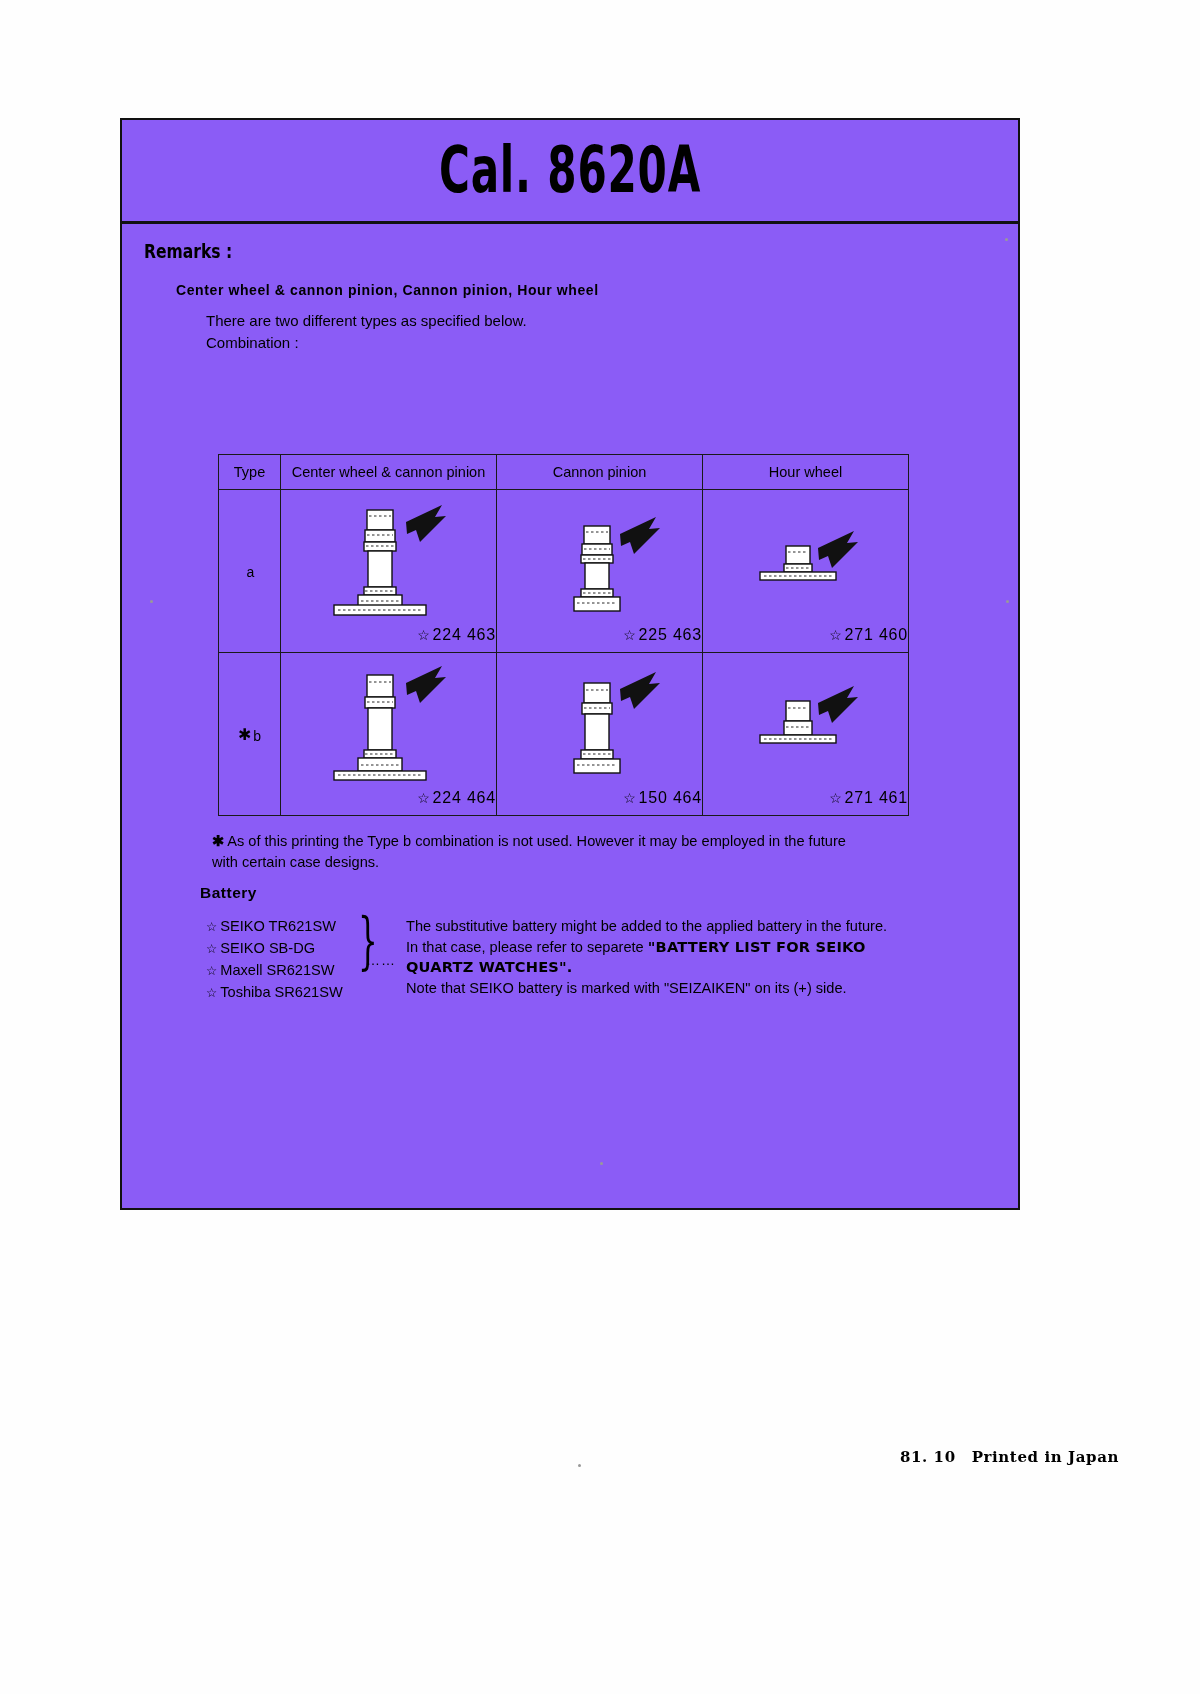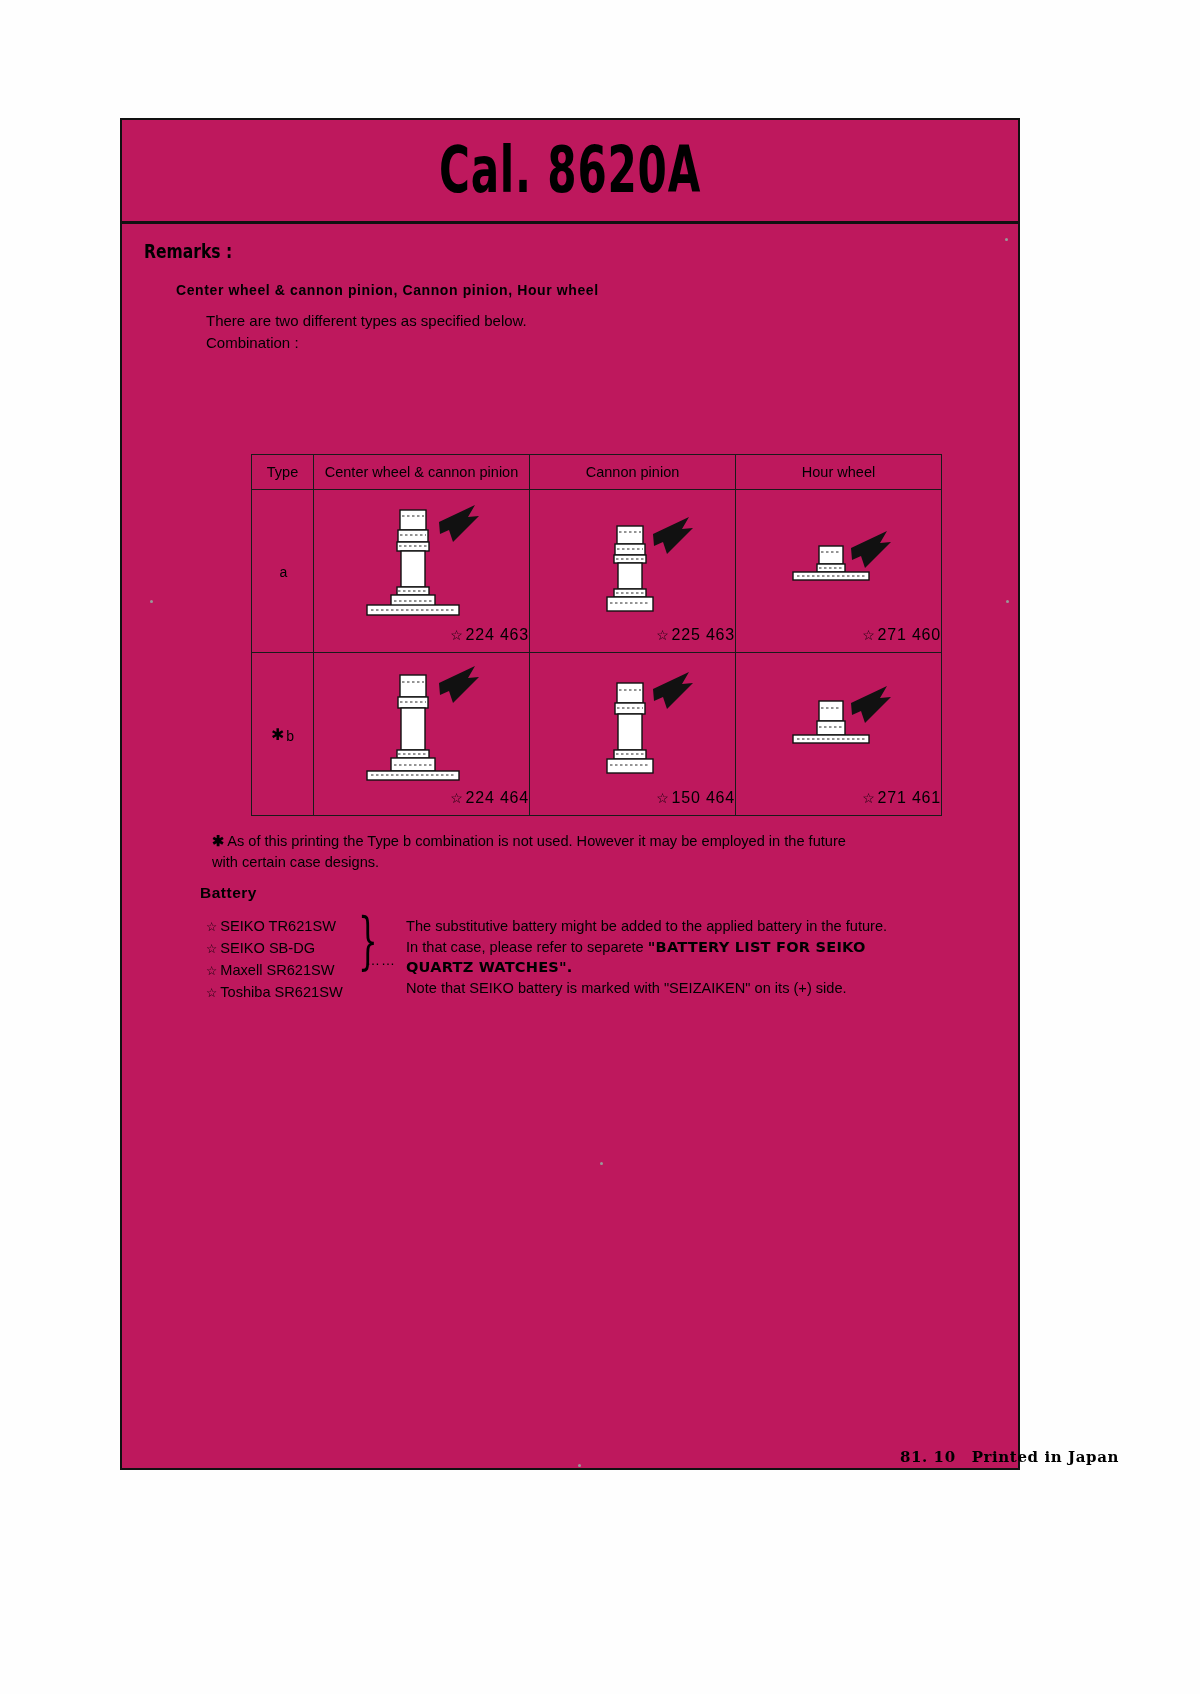--- a/index.html
+++ b/index.html
@@ -24,24 +24,24 @@
     width: 1200px;
     height: 1694px;
     background: #fefefe;
   }
 
   .doc-border {
     position: absolute;
     left: 120px;
     top: 118px;
     width: 900px;
-    height: 1352px;
+    height: 1092px;
     border: 2px solid #111;
     box-sizing: border-box;
-    background: #be185d;
+    background: #8b5cf6;
   }
 
   
   .title-band {
     position: absolute;
     left: 0;
     top: 0;
     width: 100%;
     height: 104px;
     border-bottom: 3px solid #111;
@@ -108,21 +108,20 @@
   }
 
   
   .combo-table {
     position: absolute;
     left: 96px;
     top: 230px;
     width: 690px;
     border-collapse: collapse;
     table-layout: fixed;
-    margin-left: 33px;
   }
   .combo-table th,
   .combo-table td {
     border: 1px solid #1a1a1a;
     text-align: center;
     vertical-align: middle;
     font-size: 14px;
     font-weight: normal;
   }
   .combo-table th {

